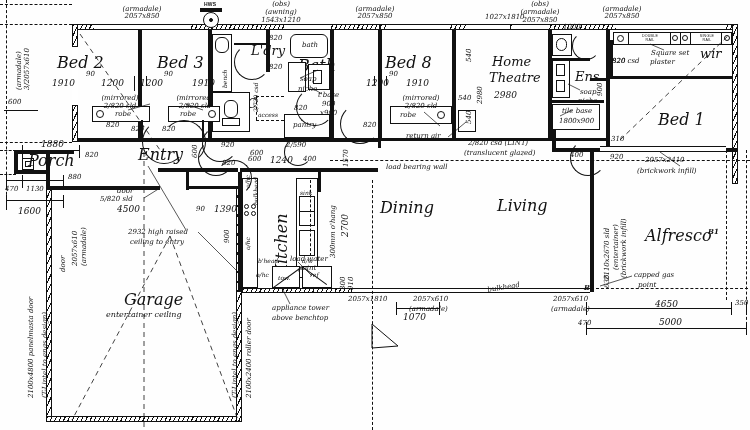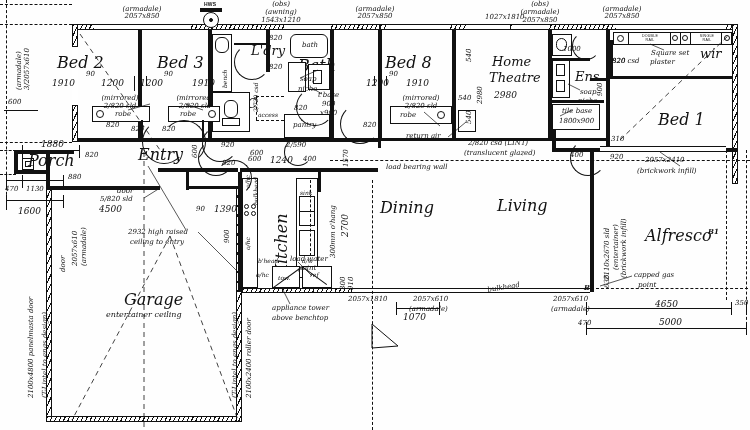--- a/index.html
+++ b/index.html
@@ -261,21 +261,21 @@
   <div class="t dim" style="left:406px;top:79px;">1910</div>
   <div class="t dim7" style="left:389px;top:71px;">90</div>
 
   <div class="t dim" style="left:494px;top:91px;">2980</div>
 
   <div class="t dim7 rot90" style="left:466px;top:62px;">540</div>
   <div class="t dim7 rot90" style="left:466px;top:124px;">540</div>
   <div class="t dim7" style="left:458px;top:95px;">540</div>
   <div class="t dim7 rot90" style="left:477px;top:104px;">2980</div>
 
-  <div class="t dim7" style="left:563px;top:46px;">1000</div>
+  <div class="t dim7" style="left:563px;top:24px;">1000</div>
   <div class="t dim7 rot90" style="left:597px;top:96px;">900</div>
 
   <div class="t dim7" style="left:8px;top:99px;">600</div>
   <div class="t dim" style="left:41px;top:140px;">1880</div>
   <div class="t dim7" style="left:5px;top:186px;">470</div>
   <div class="t dim7" style="left:26px;top:186px;">1130</div>
   <div class="t dim" style="left:18px;top:207px;">1600</div>
   <div class="t dim7" style="left:68px;top:174px;">880</div>
   <div class="t dim7 rot90" style="left:192px;top:158px;">600</div>
   <div class="t dim7" style="left:221px;top:142px;">920</div>
@@ -374,21 +374,21 @@
   <div class="t note7" style="left:318px;top:92px;">t'base</div>
   <div class="t note7" style="left:322px;top:101px;">900</div>
   <div class="t note7" style="left:320px;top:110px;">x900</div>
 
   <div class="t note7" style="left:580px;top:89px;">soap</div>
   <div class="t note7" style="left:578px;top:98px;">niche</div>
   <div class="t note7" style="left:562px;top:108px;">tile  base</div>
   <div class="t note7" style="left:559px;top:118px;">1800x900</div>
 
   <div class="t note7" style="left:100px;top:196px;">5/820  sld</div>
-  <div class="t dim" style="left:99px;top:205px;">4500</div>
+  <div class="t dim" style="left:117px;top:205px;">4500</div>
 
   <div class="t note7" style="left:128px;top:229px;">2932  high  raised</div>
   <div class="t note7" style="left:130px;top:239px;">ceiling  to  entry</div>
 
   <div class="t note" style="left:106px;top:311px;">entertainer  ceiling</div>
 
   <div class="t note7" style="left:290px;top:256px;">load  water</div>
   <div class="t note7" style="left:298px;top:265px;">point</div>
   <div class="t note7" style="left:272px;top:305px;">appliance  tower</div>
   <div class="t note7" style="left:272px;top:315px;">above  benchtop</div>

